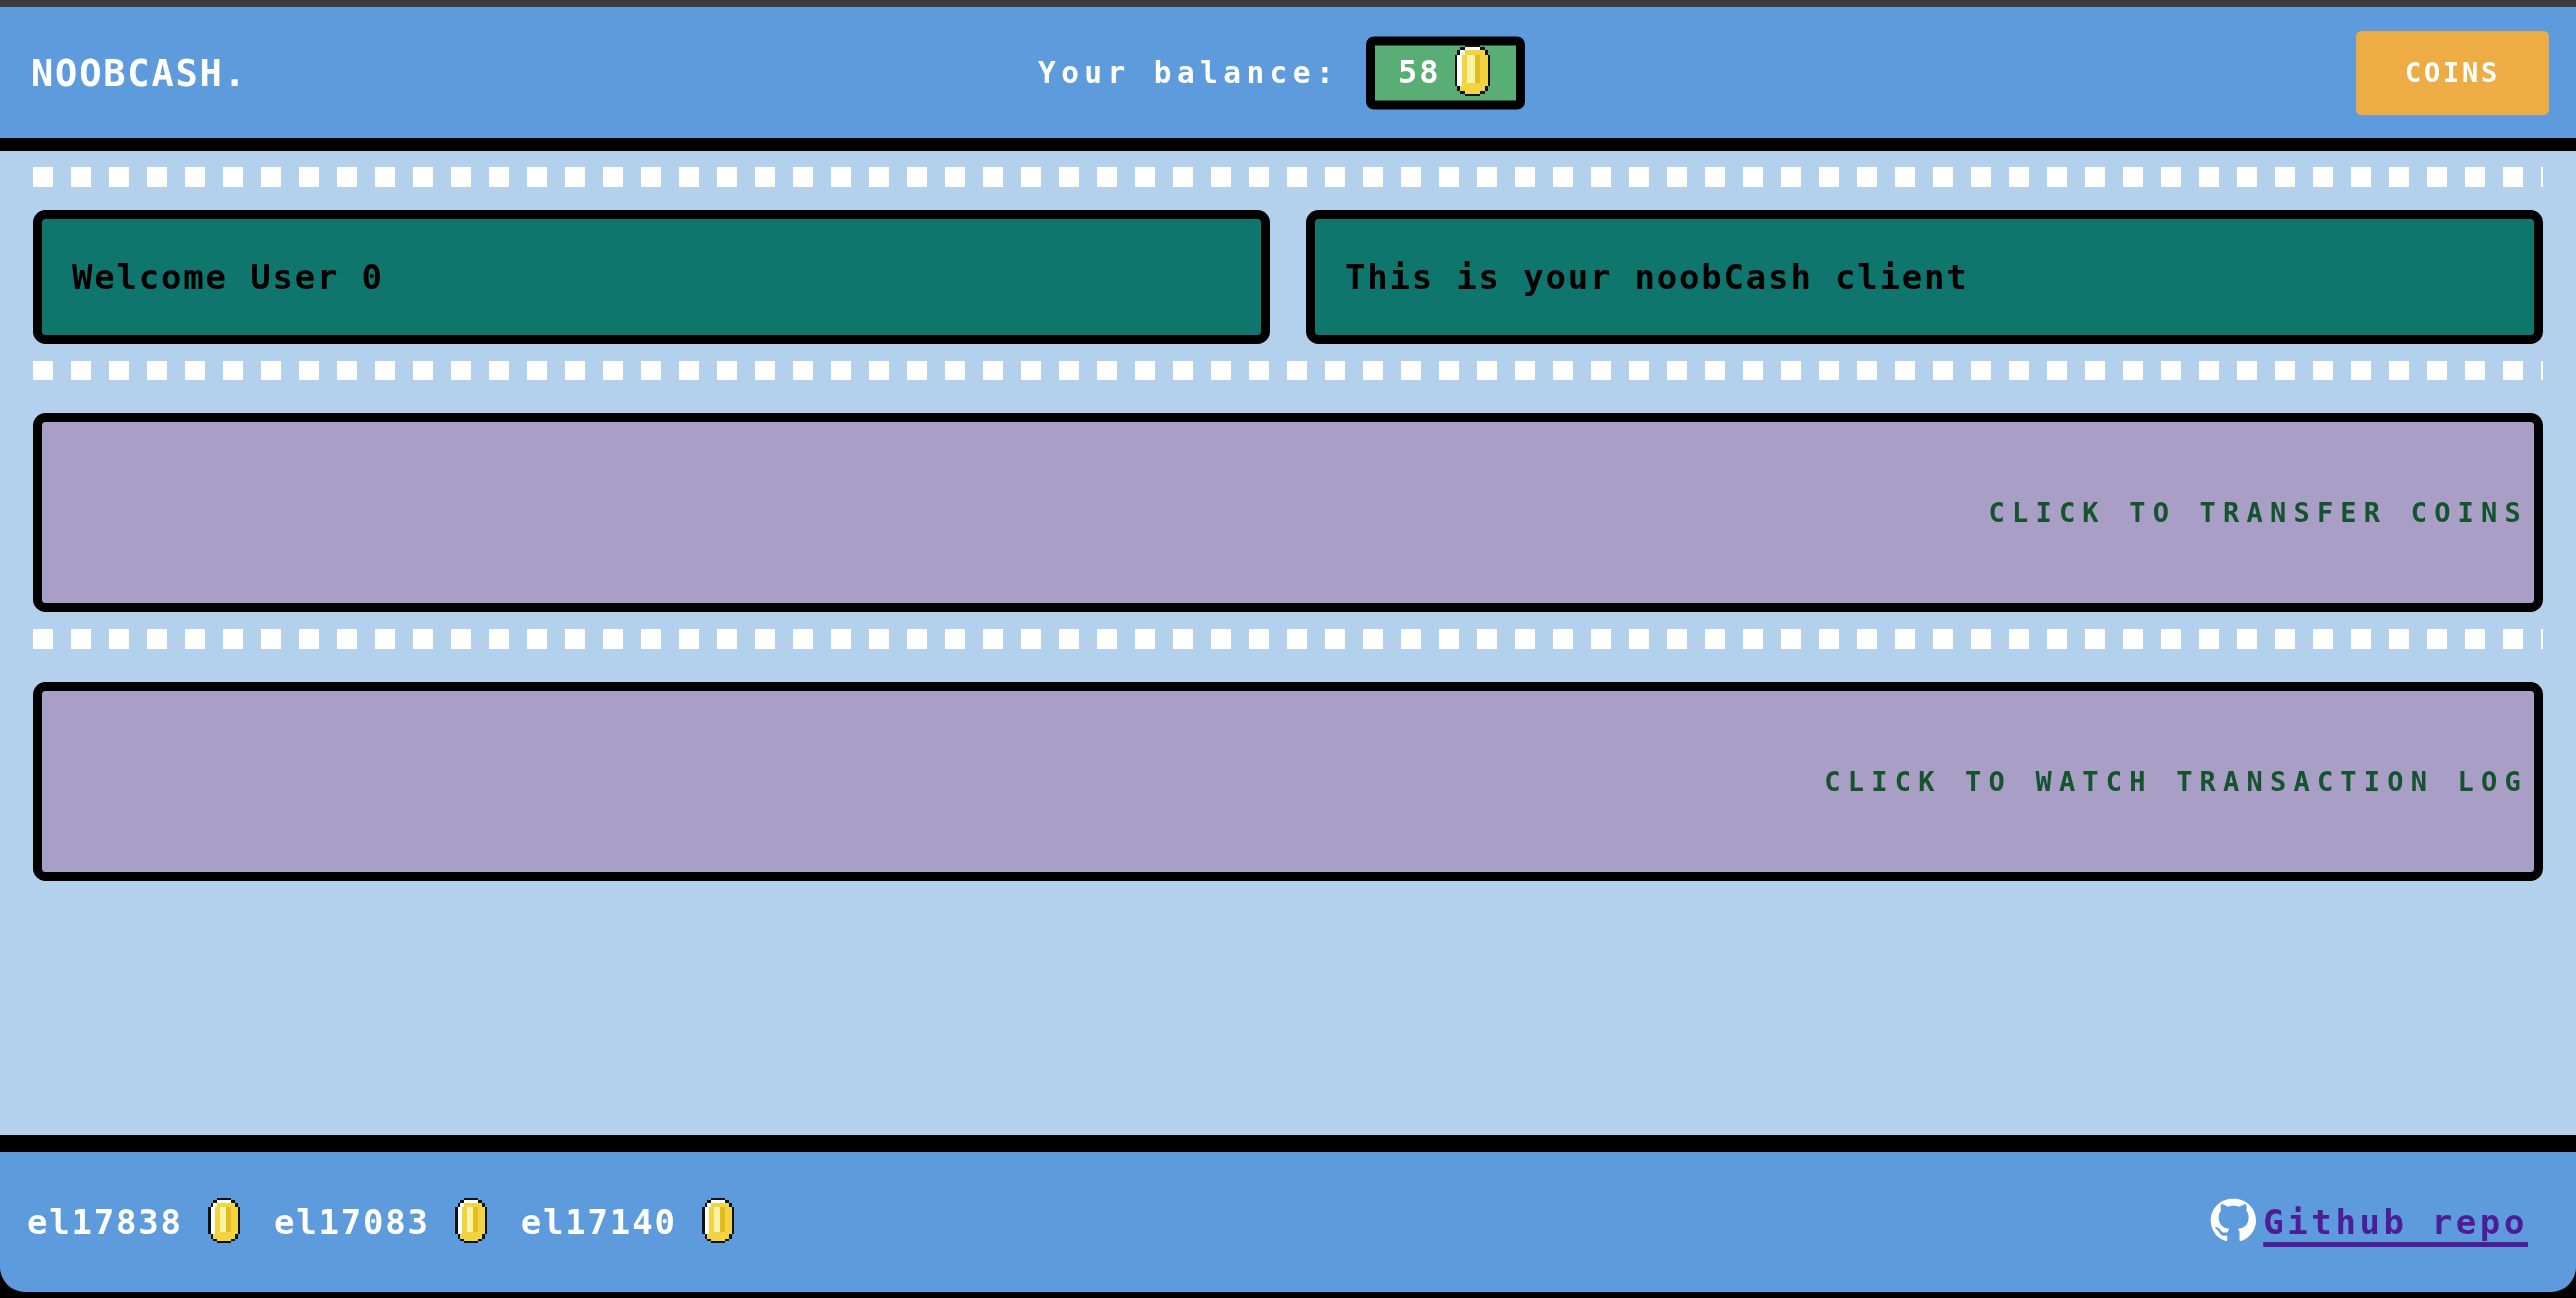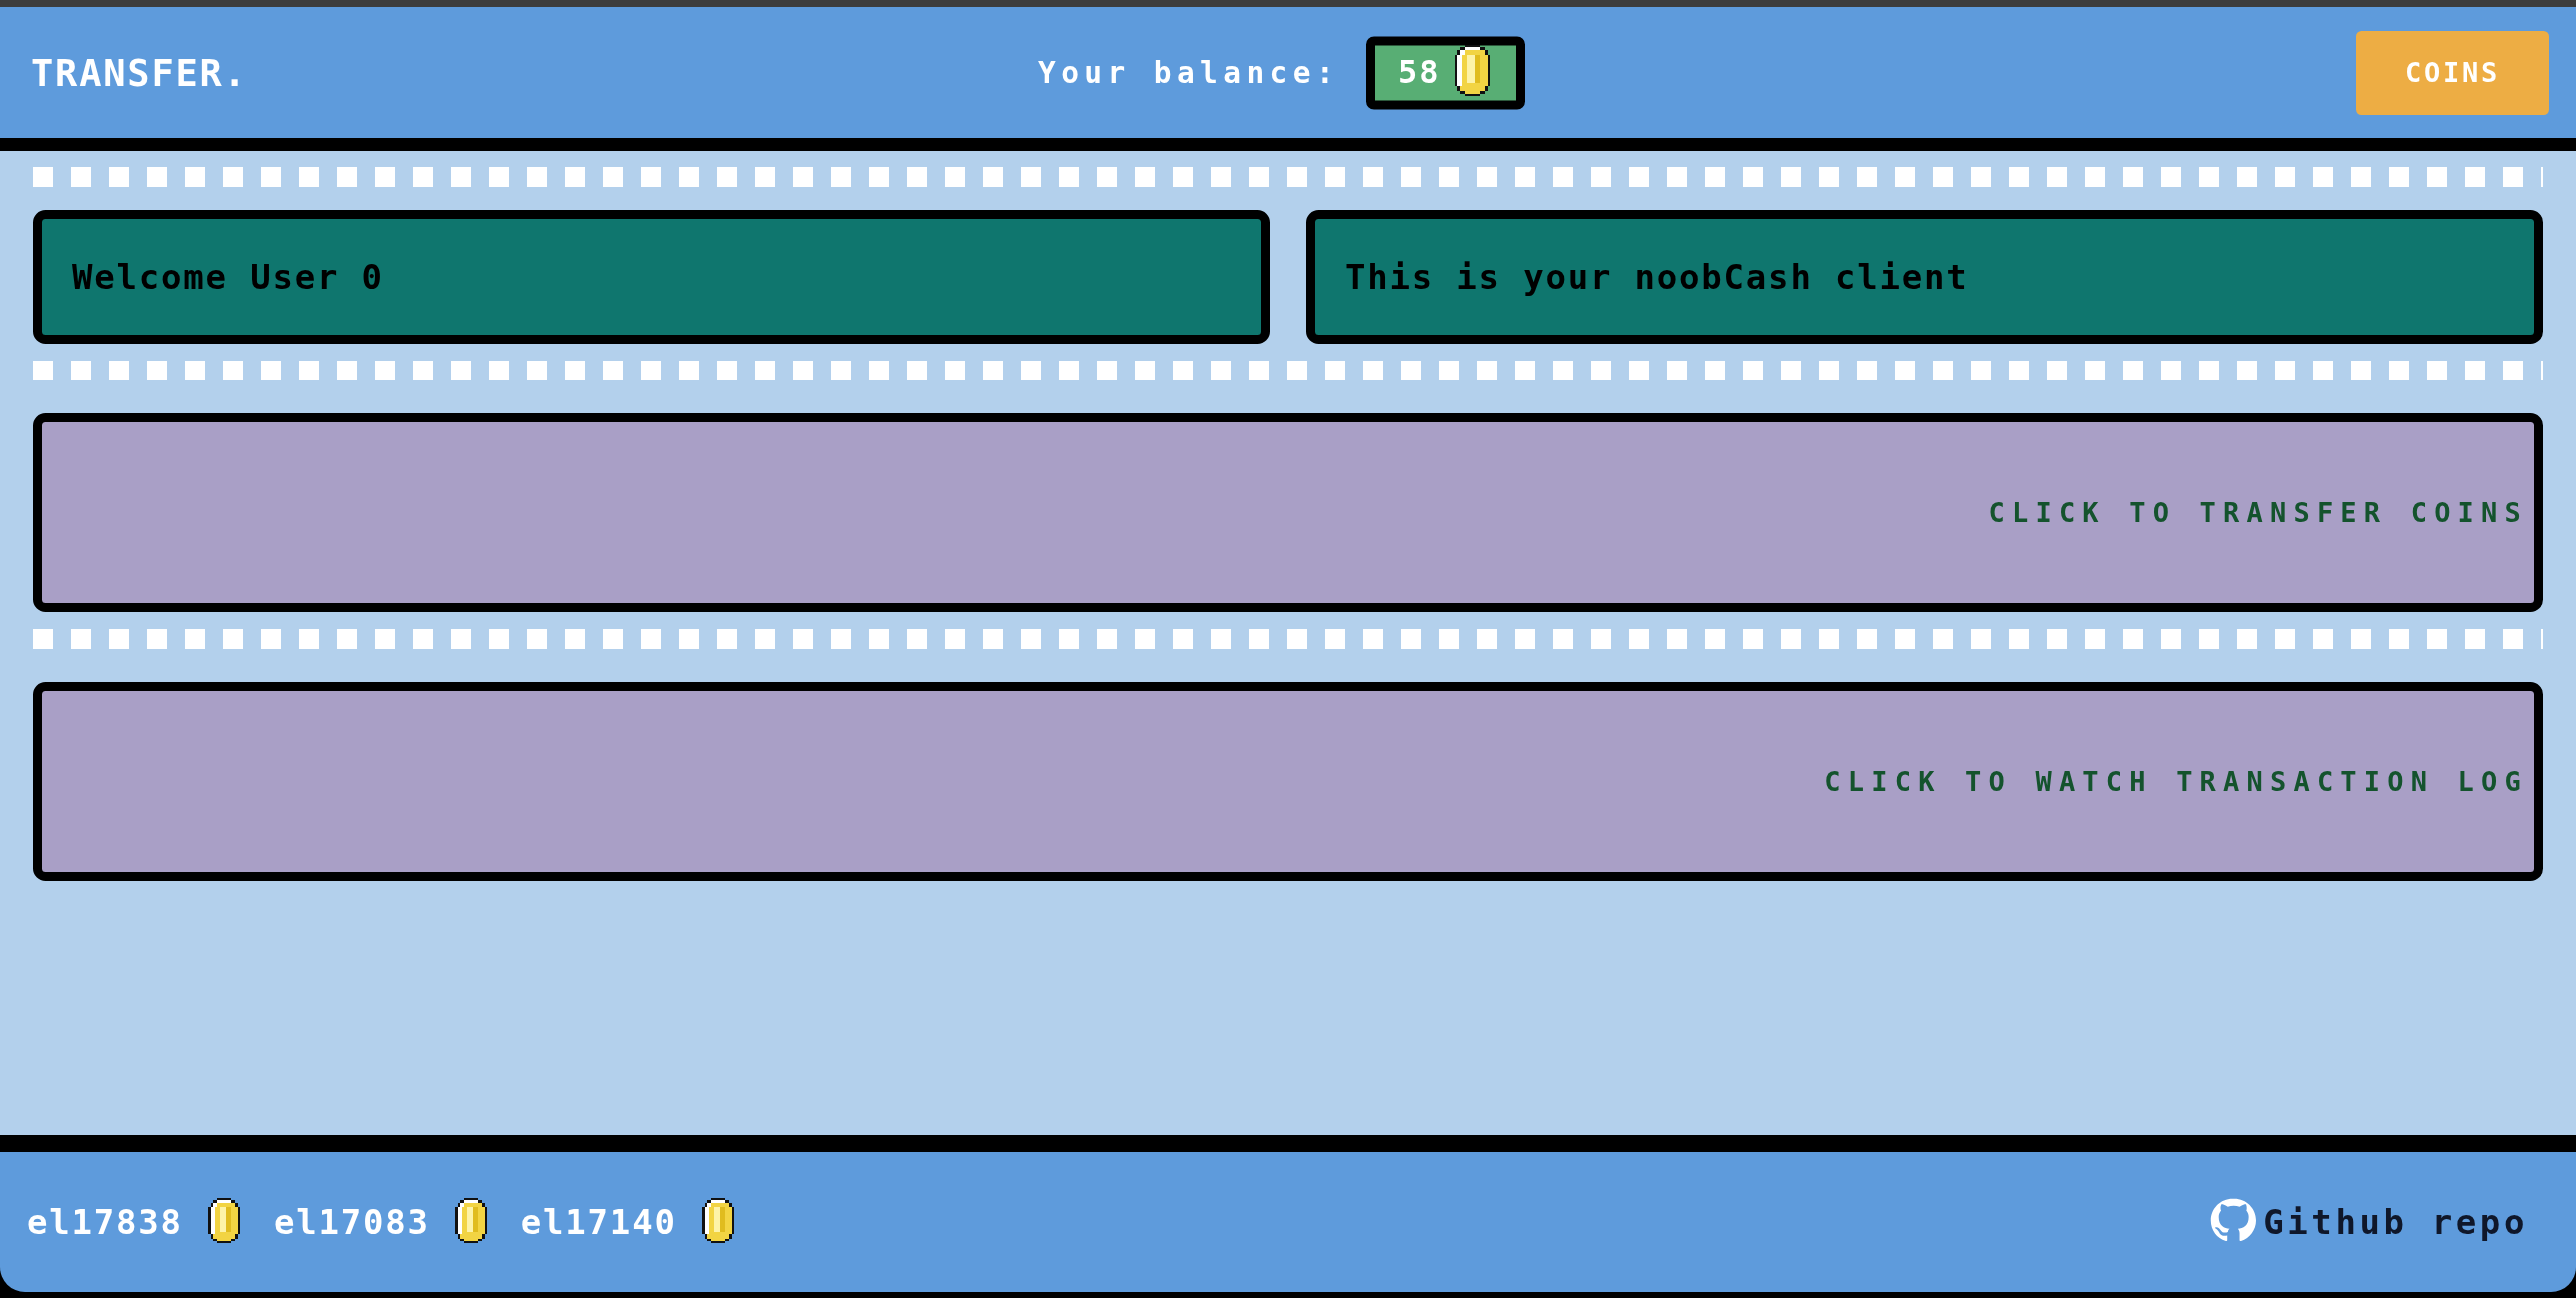--- a/index.html
+++ b/index.html
@@ -226,39 +226,40 @@
     font-weight: bold;
     letter-spacing: 1.8px;
   }
   .repo-link {
     display: flex;
     align-items: center;
     gap: 7.2px;
     text-decoration: none;
   }
   .repo-text {
-    color: #0f172a;
+    color: #4c1d95;
     font-size: 34px;
     font-weight: bold;
     letter-spacing: 3.6px;
+    text-decoration: underline;
     text-underline-offset: 8px;
     text-decoration-thickness: 4.5px;
   }
   .gh-icon { display: inline-block; }
 </style>
 </head>
 <body>
 
 <div id="app">
 
   <div class="top-strip"></div>
 
   <div class="header">
 
-    <div class="brand">TRANSFER.</div>
+    <div class="brand">NOOBCASH.</div>
 
     <div class="balance-wrap">
       <span class="balance-label">Your balance:</span>
       <span class="balance-badge">
         <span class="balance-value">58</span>
         <span class="coin">
           <svg width="41" height="52" viewBox="0 0 16 20" shape-rendering="crispEdges">
             <rect x="5" y="0" width="6" height="1" fill="#111111"></rect>
             <rect x="3" y="1" width="2" height="1" fill="#111111"></rect>
               <rect x="11" y="1" width="2" height="1" fill="#111111"></rect>

